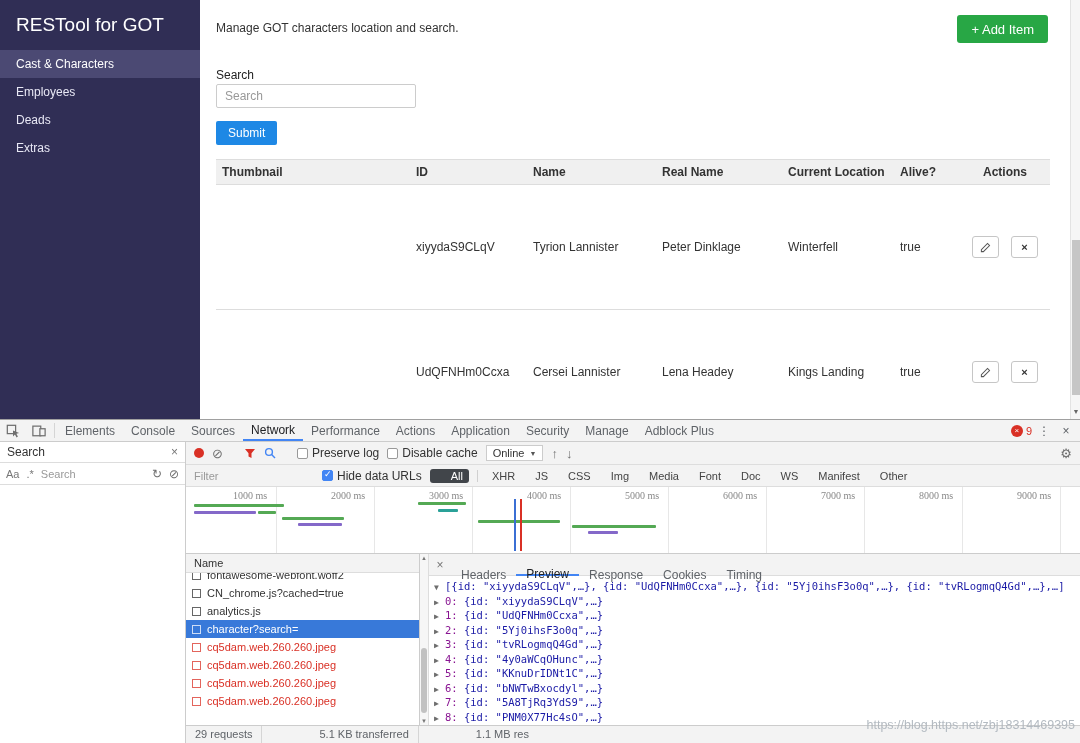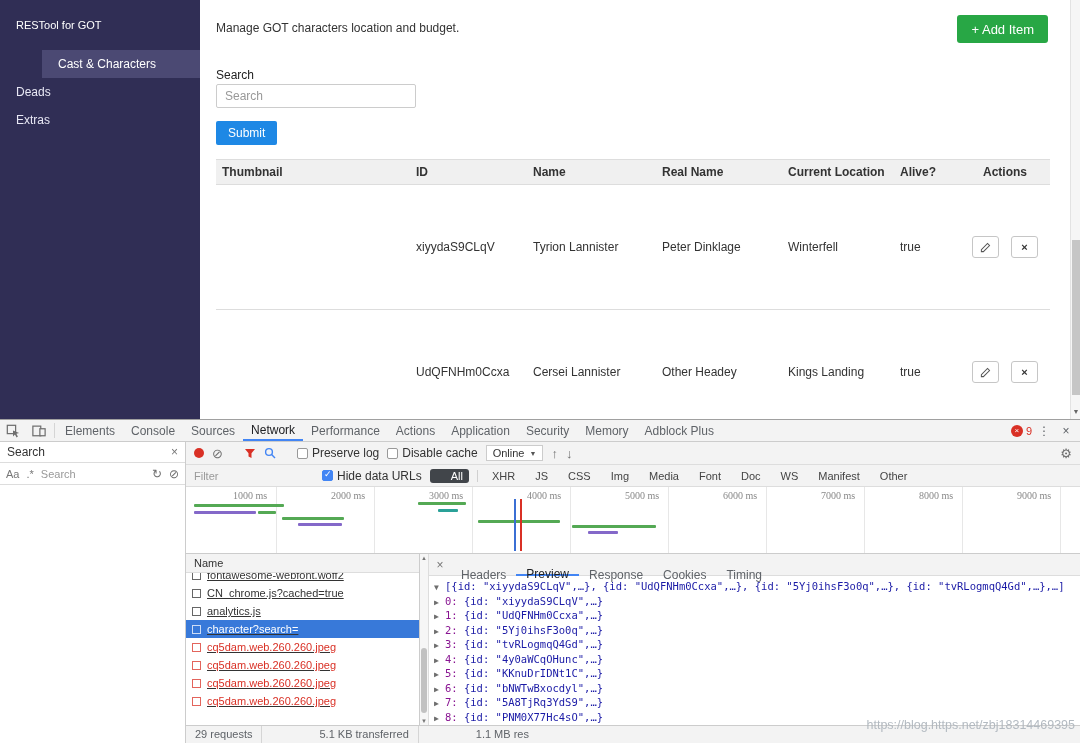--- a/index.html
+++ b/index.html
@@ -5,23 +5,23 @@
   * { box-sizing: border-box; margin: 0; padding: 0; }
   body { margin: 0; background: #fff; }
   .screen {
     position: relative; width: 1080px; height: 743px; overflow: hidden;
     font-family: "Liberation Sans", sans-serif; background: #fff;
   }
 
   
   .app { position: absolute; top: 0; left: 0; width: 1080px; height: 419px; overflow: hidden; background: #fff; }
   .sidebar { position: absolute; top: 0; left: 0; width: 200px; height: 419px; background: #302e55; }
-  .sidebar-title { height: 50px; line-height: 50px; padding: 0 16px; color: #fff; font-size: 11px; }
+  .sidebar-title { height: 50px; line-height: 50px; padding: 0 16px; color: #fff; font-size: 19px; }
   .nav-item { height: 28px; line-height: 28px; padding: 0 16px; color: #e8e8f5; font-size: 12px; cursor: pointer; }
-  .nav-item.active { background: #4b4973; color: #fff; margin-left: 42px; }
+  .nav-item.active { background: #4b4973; color: #fff; }
 
   .content { position: absolute; left: 200px; top: 0; width: 870px; height: 419px; }
   .app-subtitle { position: absolute; left: 16px; top: 21px; font-size: 12px; color: #333; }
   .add-btn { position: absolute; right: 22px; top: 15px; height: 28px; padding: 0 14px;
     background: #28a745; color: #fff; border: none; border-radius: 3px; font-size: 13px;
     font-family: "Liberation Sans", sans-serif; cursor: pointer; }
   .search-label { position: absolute; left: 16px; top: 68px; font-size: 12px; color: #222; }
   .search-input { position: absolute; left: 16px; top: 84px; width: 200px; height: 24px;
     border: 1px solid #ccc; border-radius: 2px; padding: 0 8px; font-size: 12px;
     font-family: "Liberation Sans", sans-serif; color: #333; }
@@ -107,21 +107,21 @@
   .tl-bar.purple { background: #8468c9; }
   .tl-bar.teal { background: #2aa198; }
   .tl-vline { position: absolute; top: 12px; bottom: 2px; width: 2px; }
   .tl-vline.blue { background: #3b6fd4; }
   .tl-vline.red { background: #d93025; }
 
   .req-col { position: absolute; left: 0; top: 112px; width: 234px; bottom: 18px;
     border-right: 1px solid #ccc; overflow: hidden; }
   .req-header { height: 19px; background: #f3f3f3; border-bottom: 1px solid #ddd;
     display: flex; align-items: center; padding: 0 8px; font-size: 11px; color: #333; }
-  .req-rows { position: absolute; top: 19px; left: 0; right: 0; bottom: 0; overflow: hidden; text-decoration: underline; }
+  .req-rows { position: absolute; top: 19px; left: 0; right: 0; bottom: 0; overflow: hidden; }
   .req-row { height: 18px; display: flex; align-items: center; gap: 6px; padding: 0 6px;
     font-size: 11px; color: #333; white-space: nowrap; cursor: pointer; }
   .req-row:first-child { margin-top: -7px; }
   .req-icon { width: 9px; height: 9px; border: 1px solid currentColor; flex: none; opacity: .75; }
   .req-row.err { color: #d93025; }
   .req-row.sel { background: #3879d9; color: #fff; }
 
   .req-scroll { position: absolute; left: 234px; top: 112px; width: 9px; bottom: 18px;
     background: #f6f6f6; border-right: 1px solid #ddd; }
   .req-scroll .arr { position: absolute; left: 0; width: 8px; text-align: center; font-size: 6px; color: #777; }
@@ -157,26 +157,27 @@
 </style>
 </head>
 <body>
 
 <div class="screen">
 
   <div class="app">
     <aside class="sidebar">
       <div class="sidebar-title">RESTool for GOT</div>
       <div class="nav-item active">Cast &amp; Characters</div>
+      <div class="nav-item">Employees</div>
       <div class="nav-item">Deads</div>
       <div class="nav-item">Extras</div>
     </aside>
 
     <main class="content">
-      <div class="app-subtitle">Manage GOT characters location and budget.</div>
+      <div class="app-subtitle">Manage GOT characters location and search.</div>
       <button class="add-btn">+ Add Item</button>
 
       <div class="search-label">Search</div>
       <input class="search-input" placeholder="Search" style="">
       <button class="submit-btn">Submit</button>
 
       <div class="got-table">
         <div class="t-row t-head">
           <span>Thumbnail</span>
           <span>ID</span>
@@ -201,21 +202,21 @@
                 </svg>
             </span>
             <span class="mini-btn">×</span>
           </span>
         </div>
 
         <div class="t-row t-body">
           <span></span>
           <span>UdQFNHm0Ccxa</span>
           <span>Cersei Lannister</span>
-          <span>Other Headey</span>
+          <span>Lena Headey</span>
           <span>Kings Landing</span>
           <span>true</span>
           <span class="cell-actions">
             <span class="mini-btn">
               <svg width="11" height="11" viewBox="0 0 12 12">
                   <path d="M1.5 10.5V8.3L8.2 1.6l2.2 2.2-6.7 6.7z" fill="none" stroke="#555" stroke-width="1.1"></path>
                 </svg>
             </span>
             <span class="mini-btn">×</span>
           </span>
@@ -246,21 +247,21 @@
       </span>
       <span class="dt-vdiv"></span>
       <span class="dt-tab">Elements</span>
       <span class="dt-tab">Console</span>
       <span class="dt-tab">Sources</span>
       <span class="dt-tab active">Network</span>
       <span class="dt-tab">Performance</span>
       <span class="dt-tab">Actions</span>
       <span class="dt-tab">Application</span>
       <span class="dt-tab">Security</span>
-      <span class="dt-tab">Memory</span>
+      <span class="dt-tab">Manage</span>
       <span class="dt-tab">Adblock Plus</span>
       <span class="dt-right">
         <span class="err-badge">
           <span class="err-circle">×</span>
           <span>9</span>
         </span>
         <span class="kebab">⋮</span>
         <span class="dt-close">×</span>
       </span>
     </div>

